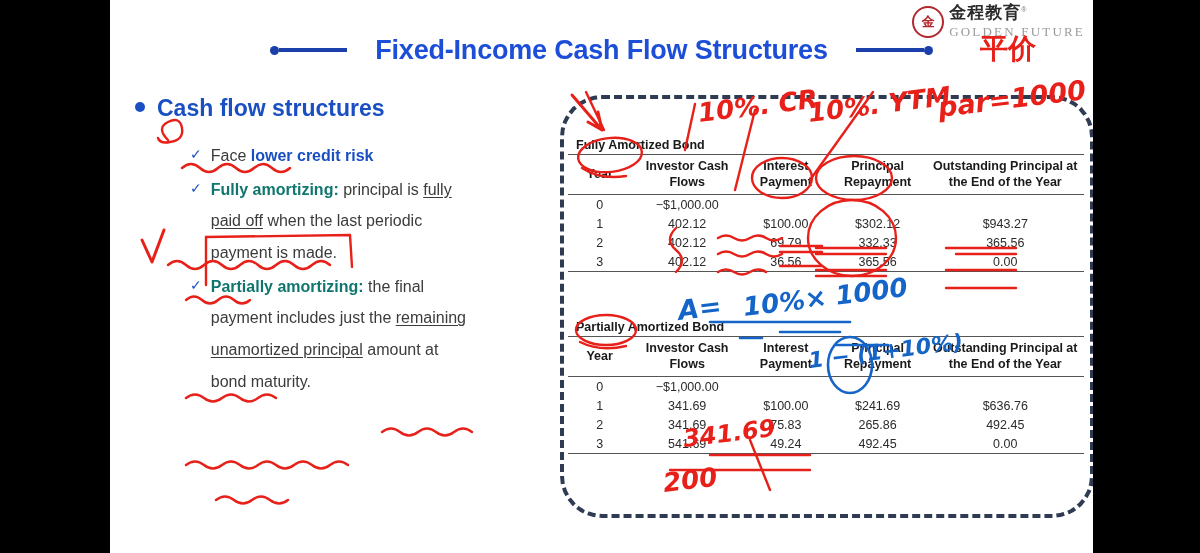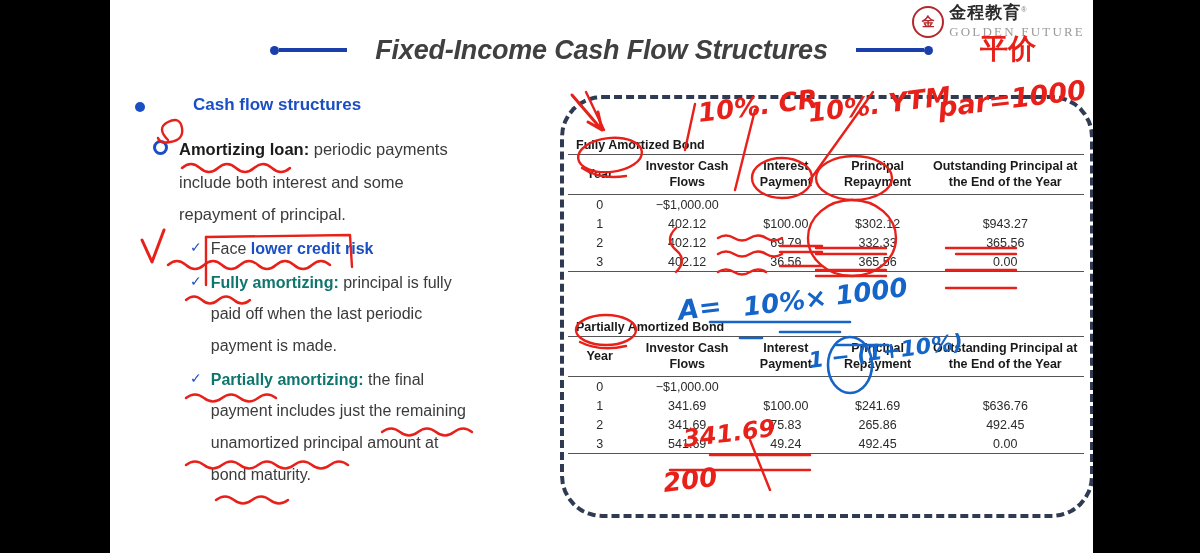--- a/index.html
+++ b/index.html
@@ -16,39 +16,39 @@
   .logo-cn{font-size:17px;font-weight:bold;color:#2b2b2b;letter-spacing:1px;
            font-family:"DejaVu Sans",sans-serif;line-height:1;}
   .logo-sup{font-size:7px;color:#777;vertical-align:super;}
   .logo-en{font-size:13px;color:#9a9a9a;letter-spacing:2.2px;
            font-family:"Liberation Serif",serif;margin-top:2px;}
   .logo-txt{display:flex;flex-direction:column;align-items:flex-start;}
 
   
   .title-row{position:absolute;left:0;top:30px;width:983px;height:40px;
              display:flex;align-items:center;justify-content:center;gap:0;}
-  .title-text{font-size:27px;font-weight:bold;color:#404040;white-space:nowrap;
-              font-family:"Liberation Sans",sans-serif;letter-spacing:-0.2px;font-style:italic;}
+  .title-text{font-size:27px;font-weight:bold;color:#1d4ed8;white-space:nowrap;
+              font-family:"Liberation Sans",sans-serif;letter-spacing:-0.2px;}
   .deco{display:flex;align-items:center;}
   .deco-line{width:68px;height:4px;background:#1a3faa;}
   .deco-dot{width:9px;height:9px;border-radius:50%;background:#1a3faa;}
   .deco-l{margin-right:28px;}
   .deco-r{margin-left:28px;}
 
   
   .bullets{position:absolute;left:25px;top:95px;width:425px;}
   .b1{display:flex;align-items:flex-start;gap:12px;margin-bottom:18px;}
   .b1-dot{width:10px;height:10px;border-radius:50%;background:#1a4fc4;margin-top:7px;flex:none;}
-  .b1-txt{font-size:17px;font-weight:bold;color:#1a4fc4;margin-left:36px;}
+  .b1-txt{font-size:23px;font-weight:bold;color:#1a4fc4;}
 
   .b2{display:flex;align-items:flex-start;gap:11px;margin-left:18px;}
   .b2-ring{width:9px;height:9px;border-radius:50%;border:3px solid #1a4fc4;margin-top:7px;flex:none;}
   .b2-body{font-size:16.5px;color:#3b3b3b;line-height:1.98;}
   .b2-body b{color:#1a1a1a;}
-  .u{text-underline-offset:2px;}
+  .u{text-decoration:underline;text-underline-offset:2px;}
 
   .b3{display:flex;align-items:flex-start;gap:9px;margin-left:55px;margin-top:2px;}
   .chk{color:#1a4fc4;font-size:14px;margin-top:6px;flex:none;}
   .b3-body{font-size:16px;color:#3b3b3b;line-height:1.98;}
   .b3-body b{color:#0f766e;}
   .blue-b{color:#1a4fc4;font-weight:bold;}
 
   
   .dashbox{position:absolute;left:450px;top:95px;width:526px;height:415px;
            border:4px dashed #2f3b52;border-radius:42px;}
@@ -103,28 +103,20 @@
       </span>
     </div>
 
     <div class="bullets">
 
       <div class="b1">
         <span class="b1-dot"></span>
         <span class="b1-txt">Cash flow structures</span>
       </div>
 
-      <div class="b2">
-        <span class="b2-ring"></span>
-        <div class="b2-body">
-          <b>Amortizing loan:</b><span> periodic payments</span><br>
-          <span>include both interest and some</span><br>
-          <span>repayment of principal.</span>
-        </div>
-      </div>
 
       <div class="b3">
         <span class="chk">✓</span>
         <div class="b3-body">
           <span>Face </span><span class="blue-b">lower credit risk</span>
         </div>
       </div>
 
       <div class="b3">
         <span class="chk">✓</span>

